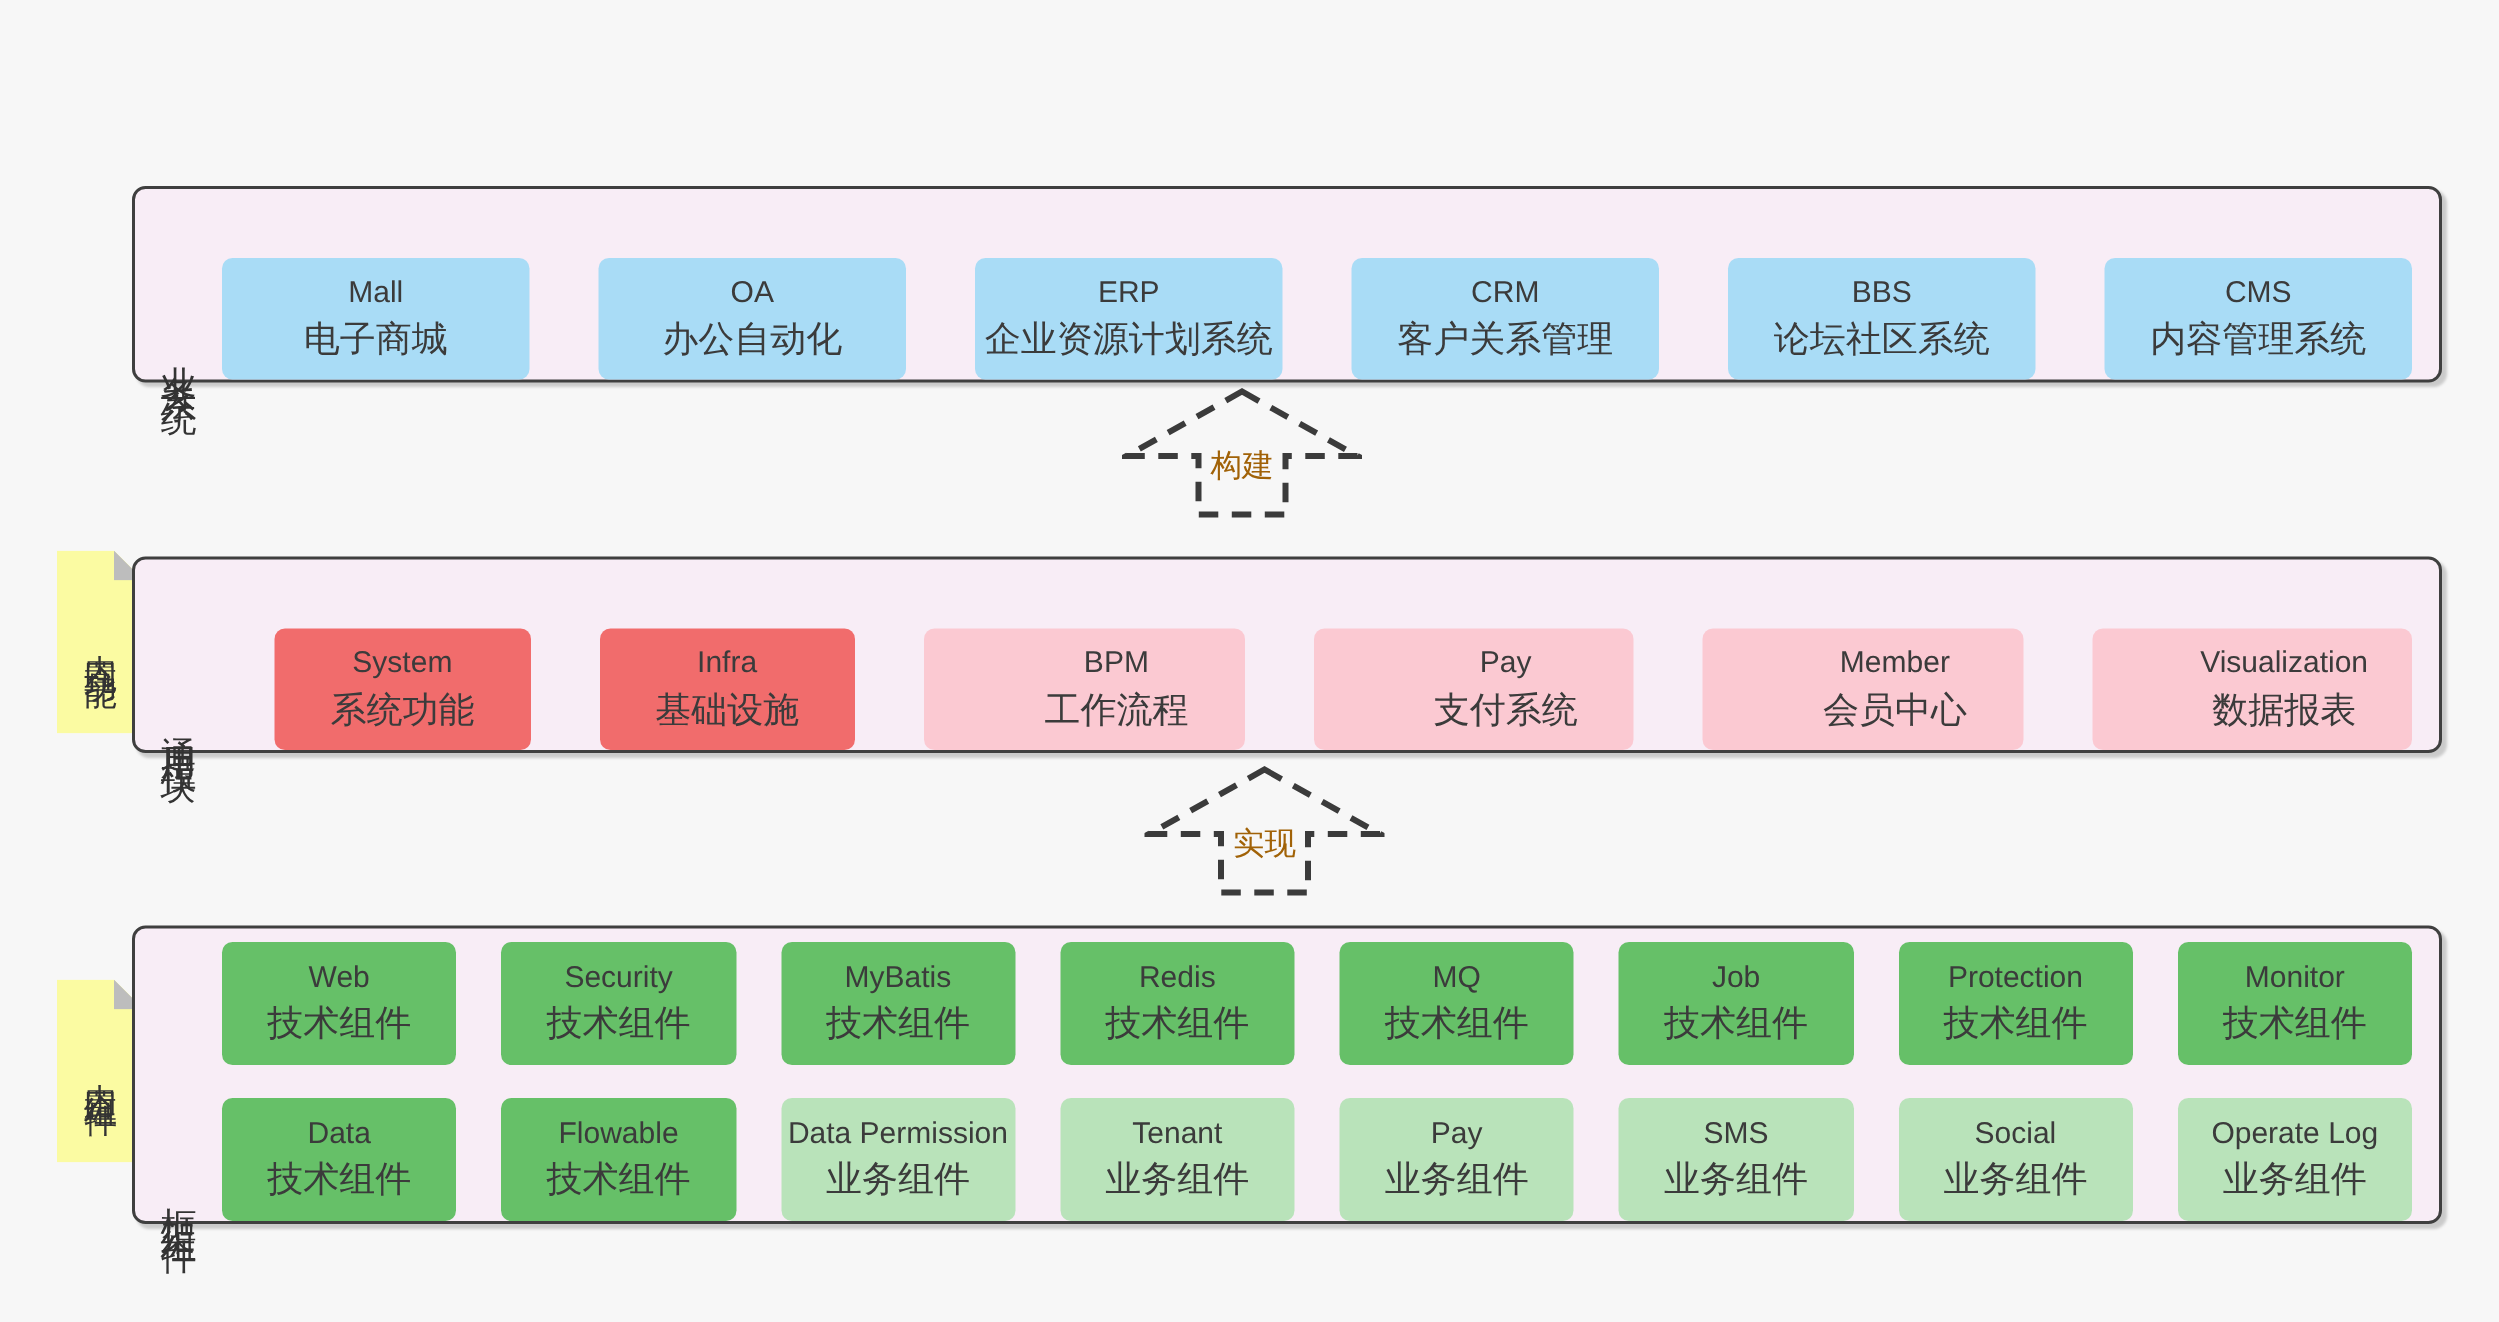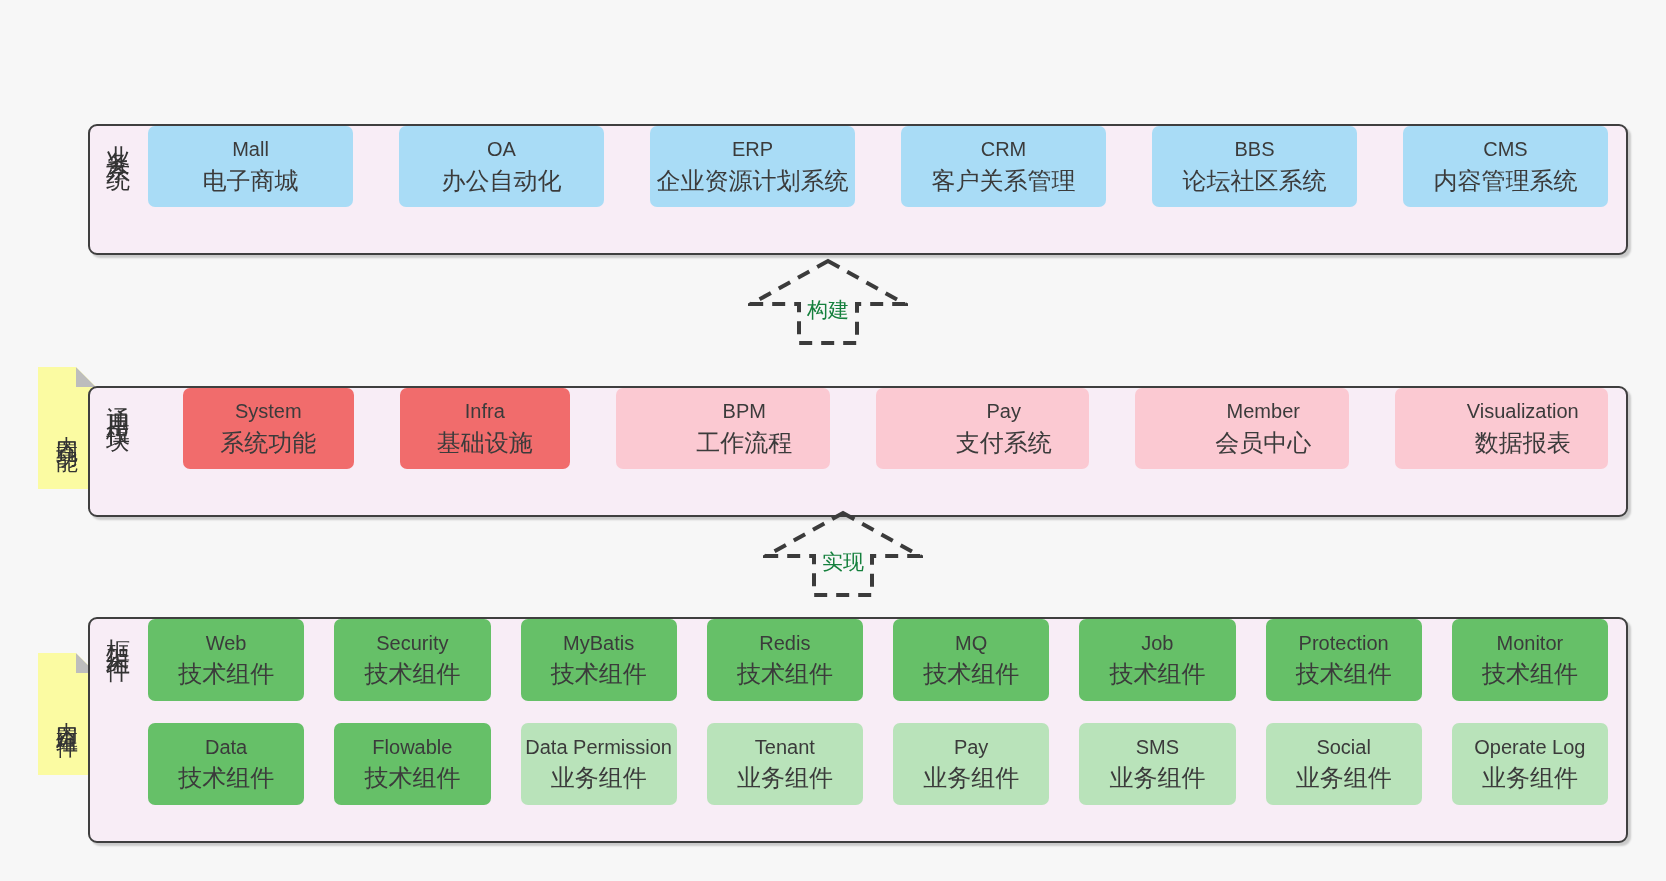--- a/index.html
+++ b/index.html
@@ -44,26 +44,26 @@
     writing-mode:vertical-rl;text-orientation:upright;
     font-size:22px;letter-spacing:5px;color:#333;white-space:nowrap;
   }
 
   .panel{
     position:relative;width:1540px;box-sizing:border-box;
     background:var(--panel-bg);
     border:2px solid var(--panel-border);
     border-radius:9px;
     box-shadow:3px 3px 2px rgba(0,0,0,0.18);
-    display:flex;align-items:flex-start;
-  }
-  #wrap-modules .panel{margin-left:50px;margin-top:19px;gap:35px;}
+    display:flex;align-items:flex-end;
+  }
+  #wrap-modules .panel{margin-left:50px;margin-top:4px;gap:35px;}
   #wrap-components .panel{margin-left:50px;}
   .panel.h1{height:131px;}
-  .panel.h2{height:226px;}
+  .panel.h2{height:199px;}
 
   .side-label{
     width:56px;display:flex;align-items:center;justify-content:center;flex:0 0 56px;
   }
   .side-label span{
     writing-mode:vertical-rl;text-orientation:upright;
     font-size:24px;letter-spacing:7px;color:#333;white-space:nowrap;
   }
   .rows{
     flex:1;display:flex;flex-direction:column;justify-content:center;
@@ -89,21 +89,21 @@
   #arrow-build{left:748px;top:258px;}
   #arrow-implement{left:763px;top:510px;}
   .arrow svg{position:absolute;left:0;top:0;}
   .arrow polygon{
     fill:none;stroke:var(--text);stroke-width:4;
     stroke-dasharray:13 9;stroke-linejoin:miter;
   }
   .arrow-label{
     position:absolute;left:50%;top:38px;transform:translateX(-50%);
     background:var(--page-bg);padding:0 4px;
-    font-size:21px;color:#15803d;white-space:nowrap;
+    font-size:21px;color:#a16207;white-space:nowrap;
   }
 </style>
 </head>
 <body>
 
 <div>
 
   <div class="layer-wrap" id="wrap-business">
     <div class="panel h1">
       <div class="side-label">

